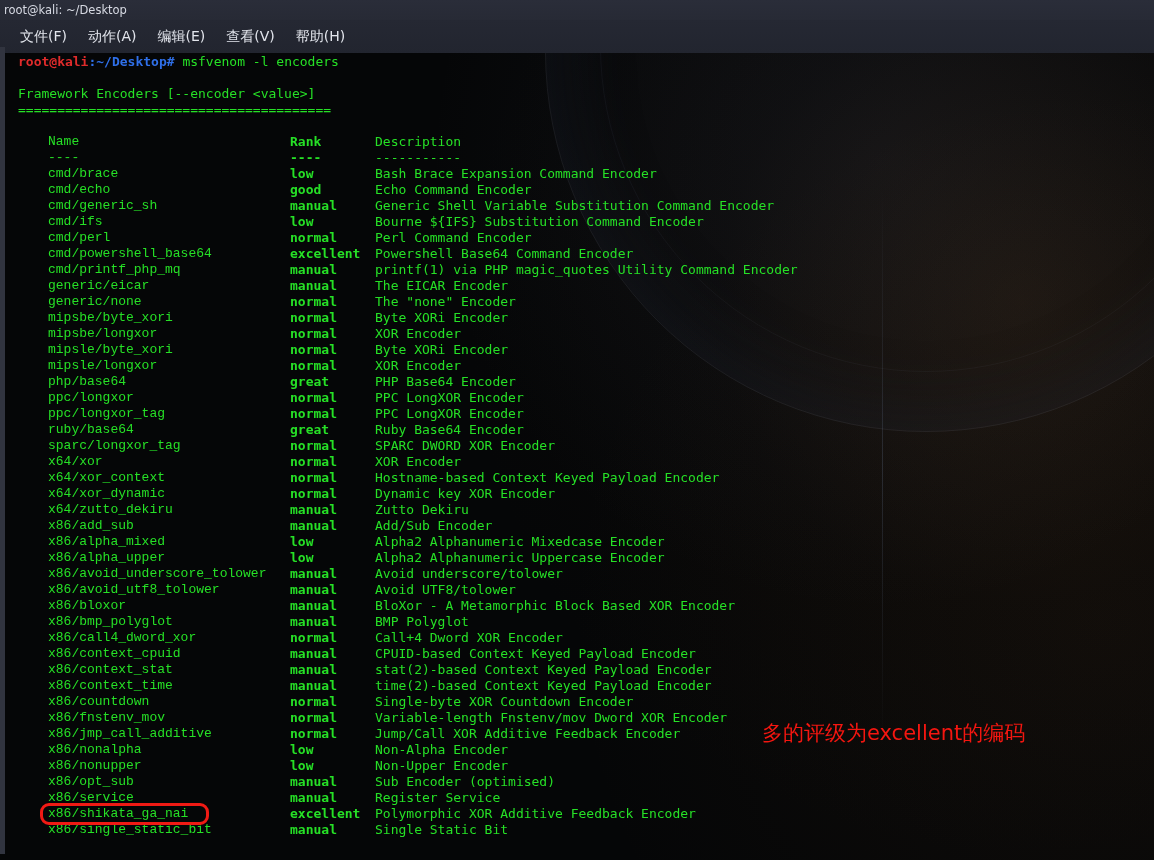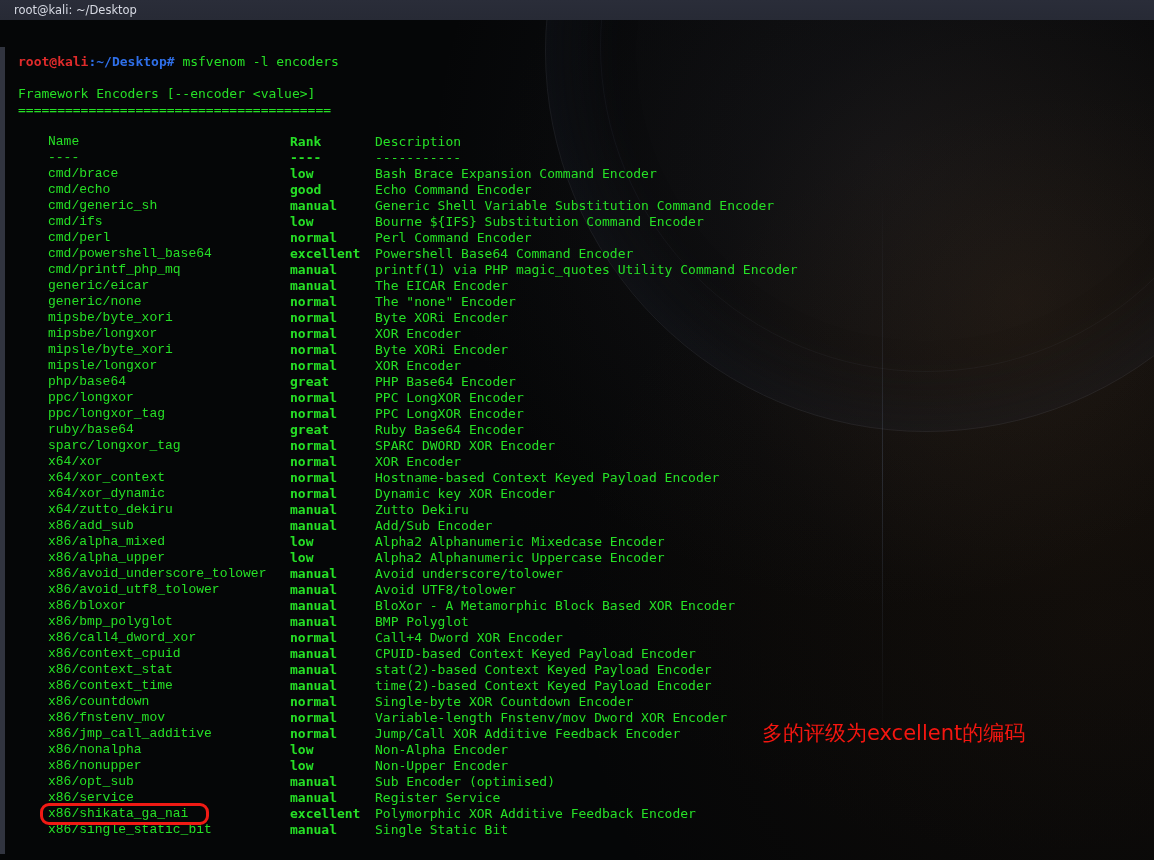--- a/index.html
+++ b/index.html
@@ -68,21 +68,21 @@
   #titlebar {
     position: absolute;
     left: 0; top: 0;
     width: 1154px;
     height: 20px;
     background: linear-gradient(to bottom, #2a2d39, #272a35);
     color: #d7dae3;
     font-family: "DejaVu Sans", "Liberation Sans", sans-serif;
     font-size: 11.5px;
     line-height: 20px;
-    padding-left: 14px;
+    padding-left: 4px;
     box-sizing: border-box;
     white-space: nowrap;
     overflow: hidden;
   }
 
   
   #menubar {
     position: absolute;
     left: 0; top: 20px;
     width: 1154px;
@@ -186,20 +186,27 @@
 
   <div class="wallpaper"></div>
   <div class="wallpaper-ring"></div>
   <div class="wallpaper-ring2"></div>
   <div class="wallpaper-streak"></div>
 
   <div id="titlebar">
     <span>root@kali: ~/Desktop</span>
   </div>
 
+  <div id="menubar">
+      <div class="menu-item">文件(F)</div>
+      <div class="menu-item">动作(A)</div>
+      <div class="menu-item">编辑(E)</div>
+      <div class="menu-item">查看(V)</div>
+      <div class="menu-item">帮助(H)</div>
+    </div>
 
   <div id="terminal">
     <div id="term-scrollbar">
       <div class="thumb"></div>
     </div>
     <div id="screen"><div class="line" style="top: 7px; left: 13px;"><span class="c-red">root@kali</span><span class="c-blue">:</span><span class="c-blue">~/Desktop</span><span class="c-blue"># </span><span class="c-green">msfvenom -l encoders</span></div><div class="line" style="top: 39px; left: 13px;"><span class="c-green">Framework Encoders [--encoder &lt;value&gt;]</span></div><div class="line" style="top: 55px; left: 13px;"><span class="c-green">========================================</span></div><div class="line" style="top: 87px; left: 0px;"><span class="c-green col-name">Name</span><span class="c-green col-rank">Rank</span><span class="c-green col-desc">Description</span></div><div class="line" style="top: 103px; left: 0px;"><span class="c-green col-name">----</span><span class="c-green col-rank">----</span><span class="c-green col-desc">-----------</span></div><div class="line" style="top: 119px; left: 0px;"><span class="c-green col-name">cmd/brace</span><span class="c-green col-rank">low</span><span class="c-green col-desc">Bash Brace Expansion Command Encoder</span></div><div class="line" style="top: 135px; left: 0px;"><span class="c-green col-name">cmd/echo</span><span class="c-green col-rank">good</span><span class="c-green col-desc">Echo Command Encoder</span></div><div class="line" style="top: 151px; left: 0px;"><span class="c-green col-name">cmd/generic_sh</span><span class="c-green col-rank">manual</span><span class="c-green col-desc">Generic Shell Variable Substitution Command Encoder</span></div><div class="line" style="top: 167px; left: 0px;"><span class="c-green col-name">cmd/ifs</span><span class="c-green col-rank">low</span><span class="c-green col-desc">Bourne ${IFS} Substitution Command Encoder</span></div><div class="line" style="top: 183px; left: 0px;"><span class="c-green col-name">cmd/perl</span><span class="c-green col-rank">normal</span><span class="c-green col-desc">Perl Command Encoder</span></div><div class="line" style="top: 199px; left: 0px;"><span class="c-green col-name">cmd/powershell_base64</span><span class="c-green col-rank">excellent</span><span class="c-green col-desc">Powershell Base64 Command Encoder</span></div><div class="line" style="top: 215px; left: 0px;"><span class="c-green col-name">cmd/printf_php_mq</span><span class="c-green col-rank">manual</span><span class="c-green col-desc">printf(1) via PHP magic_quotes Utility Command Encoder</span></div><div class="line" style="top: 231px; left: 0px;"><span class="c-green col-name">generic/eicar</span><span class="c-green col-rank">manual</span><span class="c-green col-desc">The EICAR Encoder</span></div><div class="line" style="top: 247px; left: 0px;"><span class="c-green col-name">generic/none</span><span class="c-green col-rank">normal</span><span class="c-green col-desc">The "none" Encoder</span></div><div class="line" style="top: 263px; left: 0px;"><span class="c-green col-name">mipsbe/byte_xori</span><span class="c-green col-rank">normal</span><span class="c-green col-desc">Byte XORi Encoder</span></div><div class="line" style="top: 279px; left: 0px;"><span class="c-green col-name">mipsbe/longxor</span><span class="c-green col-rank">normal</span><span class="c-green col-desc">XOR Encoder</span></div><div class="line" style="top: 295px; left: 0px;"><span class="c-green col-name">mipsle/byte_xori</span><span class="c-green col-rank">normal</span><span class="c-green col-desc">Byte XORi Encoder</span></div><div class="line" style="top: 311px; left: 0px;"><span class="c-green col-name">mipsle/longxor</span><span class="c-green col-rank">normal</span><span class="c-green col-desc">XOR Encoder</span></div><div class="line" style="top: 327px; left: 0px;"><span class="c-green col-name">php/base64</span><span class="c-green col-rank">great</span><span class="c-green col-desc">PHP Base64 Encoder</span></div><div class="line" style="top: 343px; left: 0px;"><span class="c-green col-name">ppc/longxor</span><span class="c-green col-rank">normal</span><span class="c-green col-desc">PPC LongXOR Encoder</span></div><div class="line" style="top: 359px; left: 0px;"><span class="c-green col-name">ppc/longxor_tag</span><span class="c-green col-rank">normal</span><span class="c-green col-desc">PPC LongXOR Encoder</span></div><div class="line" style="top: 375px; left: 0px;"><span class="c-green col-name">ruby/base64</span><span class="c-green col-rank">great</span><span class="c-green col-desc">Ruby Base64 Encoder</span></div><div class="line" style="top: 391px; left: 0px;"><span class="c-green col-name">sparc/longxor_tag</span><span class="c-green col-rank">normal</span><span class="c-green col-desc">SPARC DWORD XOR Encoder</span></div><div class="line" style="top: 407px; left: 0px;"><span class="c-green col-name">x64/xor</span><span class="c-green col-rank">normal</span><span class="c-green col-desc">XOR Encoder</span></div><div class="line" style="top: 423px; left: 0px;"><span class="c-green col-name">x64/xor_context</span><span class="c-green col-rank">normal</span><span class="c-green col-desc">Hostname-based Context Keyed Payload Encoder</span></div><div class="line" style="top: 439px; left: 0px;"><span class="c-green col-name">x64/xor_dynamic</span><span class="c-green col-rank">normal</span><span class="c-green col-desc">Dynamic key XOR Encoder</span></div><div class="line" style="top: 455px; left: 0px;"><span class="c-green col-name">x64/zutto_dekiru</span><span class="c-green col-rank">manual</span><span class="c-green col-desc">Zutto Dekiru</span></div><div class="line" style="top: 471px; left: 0px;"><span class="c-green col-name">x86/add_sub</span><span class="c-green col-rank">manual</span><span class="c-green col-desc">Add/Sub Encoder</span></div><div class="line" style="top: 487px; left: 0px;"><span class="c-green col-name">x86/alpha_mixed</span><span class="c-green col-rank">low</span><span class="c-green col-desc">Alpha2 Alphanumeric Mixedcase Encoder</span></div><div class="line" style="top: 503px; left: 0px;"><span class="c-green col-name">x86/alpha_upper</span><span class="c-green col-rank">low</span><span class="c-green col-desc">Alpha2 Alphanumeric Uppercase Encoder</span></div><div class="line" style="top: 519px; left: 0px;"><span class="c-green col-name">x86/avoid_underscore_tolower</span><span class="c-green col-rank">manual</span><span class="c-green col-desc">Avoid underscore/tolower</span></div><div class="line" style="top: 535px; left: 0px;"><span class="c-green col-name">x86/avoid_utf8_tolower</span><span class="c-green col-rank">manual</span><span class="c-green col-desc">Avoid UTF8/tolower</span></div><div class="line" style="top: 551px; left: 0px;"><span class="c-green col-name">x86/bloxor</span><span class="c-green col-rank">manual</span><span class="c-green col-desc">BloXor - A Metamorphic Block Based XOR Encoder</span></div><div class="line" style="top: 567px; left: 0px;"><span class="c-green col-name">x86/bmp_polyglot</span><span class="c-green col-rank">manual</span><span class="c-green col-desc">BMP Polyglot</span></div><div class="line" style="top: 583px; left: 0px;"><span class="c-green col-name">x86/call4_dword_xor</span><span class="c-green col-rank">normal</span><span class="c-green col-desc">Call+4 Dword XOR Encoder</span></div><div class="line" style="top: 599px; left: 0px;"><span class="c-green col-name">x86/context_cpuid</span><span class="c-green col-rank">manual</span><span class="c-green col-desc">CPUID-based Context Keyed Payload Encoder</span></div><div class="line" style="top: 615px; left: 0px;"><span class="c-green col-name">x86/context_stat</span><span class="c-green col-rank">manual</span><span class="c-green col-desc">stat(2)-based Context Keyed Payload Encoder</span></div><div class="line" style="top: 631px; left: 0px;"><span class="c-green col-name">x86/context_time</span><span class="c-green col-rank">manual</span><span class="c-green col-desc">time(2)-based Context Keyed Payload Encoder</span></div><div class="line" style="top: 647px; left: 0px;"><span class="c-green col-name">x86/countdown</span><span class="c-green col-rank">normal</span><span class="c-green col-desc">Single-byte XOR Countdown Encoder</span></div><div class="line" style="top: 663px; left: 0px;"><span class="c-green col-name">x86/fnstenv_mov</span><span class="c-green col-rank">normal</span><span class="c-green col-desc">Variable-length Fnstenv/mov Dword XOR Encoder</span></div><div class="line" style="top: 679px; left: 0px;"><span class="c-green col-name">x86/jmp_call_additive</span><span class="c-green col-rank">normal</span><span class="c-green col-desc">Jump/Call XOR Additive Feedback Encoder</span></div><div class="line" style="top: 695px; left: 0px;"><span class="c-green col-name">x86/nonalpha</span><span class="c-green col-rank">low</span><span class="c-green col-desc">Non-Alpha Encoder</span></div><div class="line" style="top: 711px; left: 0px;"><span class="c-green col-name">x86/nonupper</span><span class="c-green col-rank">low</span><span class="c-green col-desc">Non-Upper Encoder</span></div><div class="line" style="top: 727px; left: 0px;"><span class="c-green col-name">x86/opt_sub</span><span class="c-green col-rank">manual</span><span class="c-green col-desc">Sub Encoder (optimised)</span></div><div class="line" style="top: 743px; left: 0px;"><span class="c-green col-name">x86/service</span><span class="c-green col-rank">manual</span><span class="c-green col-desc">Register Service</span></div><div class="line" style="top: 759px; left: 0px;"><span class="c-green col-name">x86/shikata_ga_nai</span><span class="c-green col-rank">excellent</span><span class="c-green col-desc">Polymorphic XOR Additive Feedback Encoder</span></div><div class="line" style="top: 775px; left: 0px;"><span class="c-green col-name">x86/single_static_bit</span><span class="c-green col-rank">manual</span><span class="c-green col-desc">Single Static Bit</span></div></div>
     <div id="highlight-box" style="top: 756px; left: 40px; width: 169px; height: 22px;"></div>
     <div id="annotation" style="color: rgb(244, 22, 16);"><span class="ann-line">多的评级为excellent的编码</span></div>
   </div>
 

